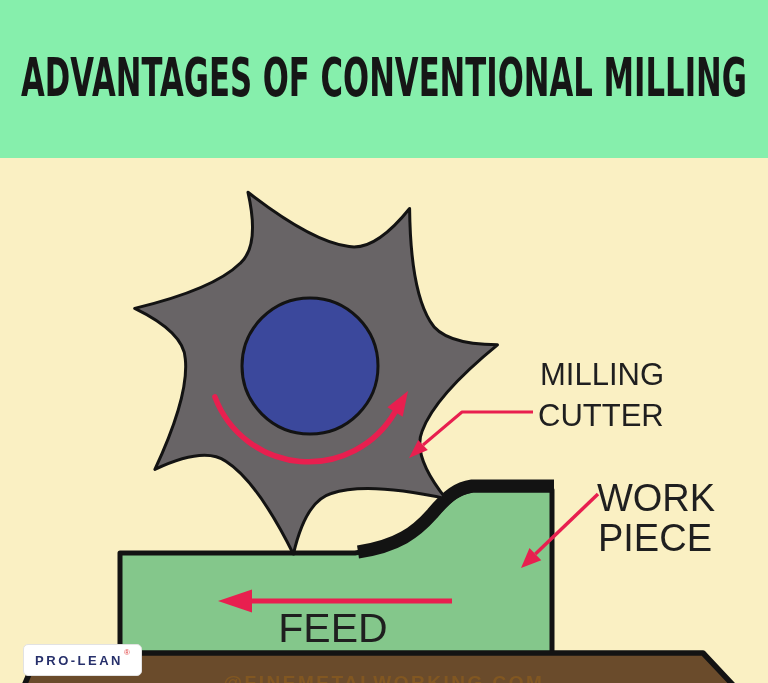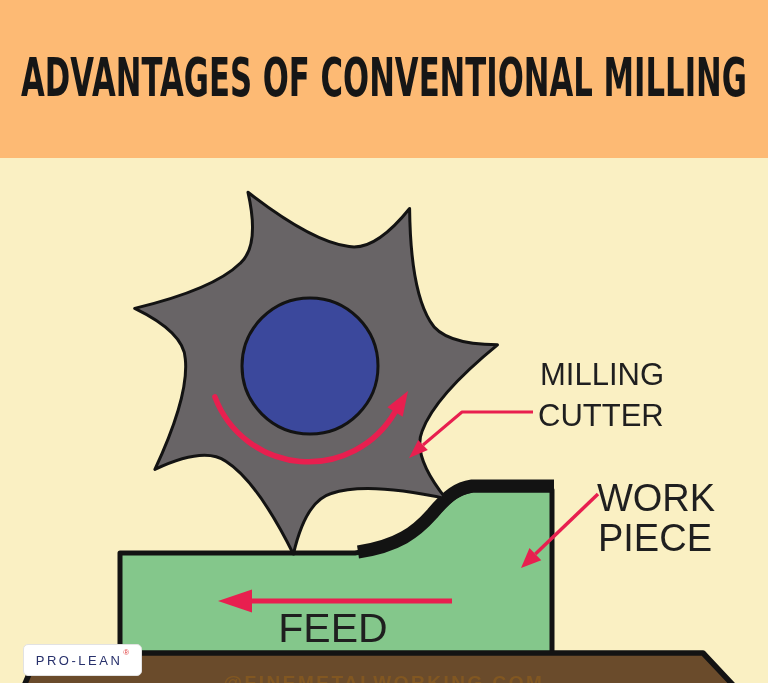--- a/index.html
+++ b/index.html
@@ -1,28 +1,28 @@
 <!DOCTYPE html>
 <html><head>
 <meta charset="utf-8">
 <style>
   html,body{margin:0;padding:0;background:#fff;}
-  .stage{position:relative;width:768px;height:683px;background:#fdba74;overflow:hidden;
+  .stage{position:relative;width:768px;height:683px;background:#86efac;overflow:hidden;
          font-family:"Liberation Sans",sans-serif;}
   .title-svg{position:absolute;left:0;top:0;display:block;}
   .title-text{font-family:"DejaVu Sans",sans-serif;font-weight:bold;font-size:53px;fill:#161616;}
   .diagram-svg{position:absolute;left:0;top:158px;display:block;}
   .lbl{font-family:"Liberation Sans",sans-serif;}
   .lbl-cutter{font-size:31px;}
   .lbl-work{font-size:38px;}
   .lbl-feed{font-size:41px;}
   .badge{position:absolute;left:23px;top:644px;width:119px;height:32px;background:#ffffff;
          border:1px solid #e2e2e2;border-radius:5px;display:flex;align-items:center;
          justify-content:center;box-sizing:border-box;}
-  .badge-text{font-size:13px;font-weight:normal;letter-spacing:2.5px;color:#27306B;line-height:1;}
+  .badge-text{font-size:13px;font-weight:bold;letter-spacing:2.5px;color:#27306B;line-height:1;}
   .badge-reg{font-size:8px;color:#E04040;align-self:flex-start;margin-top:4px;margin-left:1px;line-height:1;}
   .watermark{position:absolute;left:0;top:672px;width:768px;text-align:center;
              font-size:19px;font-weight:bold;letter-spacing:2.5px;color:#8A5C1E;opacity:.75;}
 </style>
 </head>
 <body>
 
 <div class="stage">
 
   <svg class="title-svg" width="768" height="158" viewBox="0 0 768 158">

